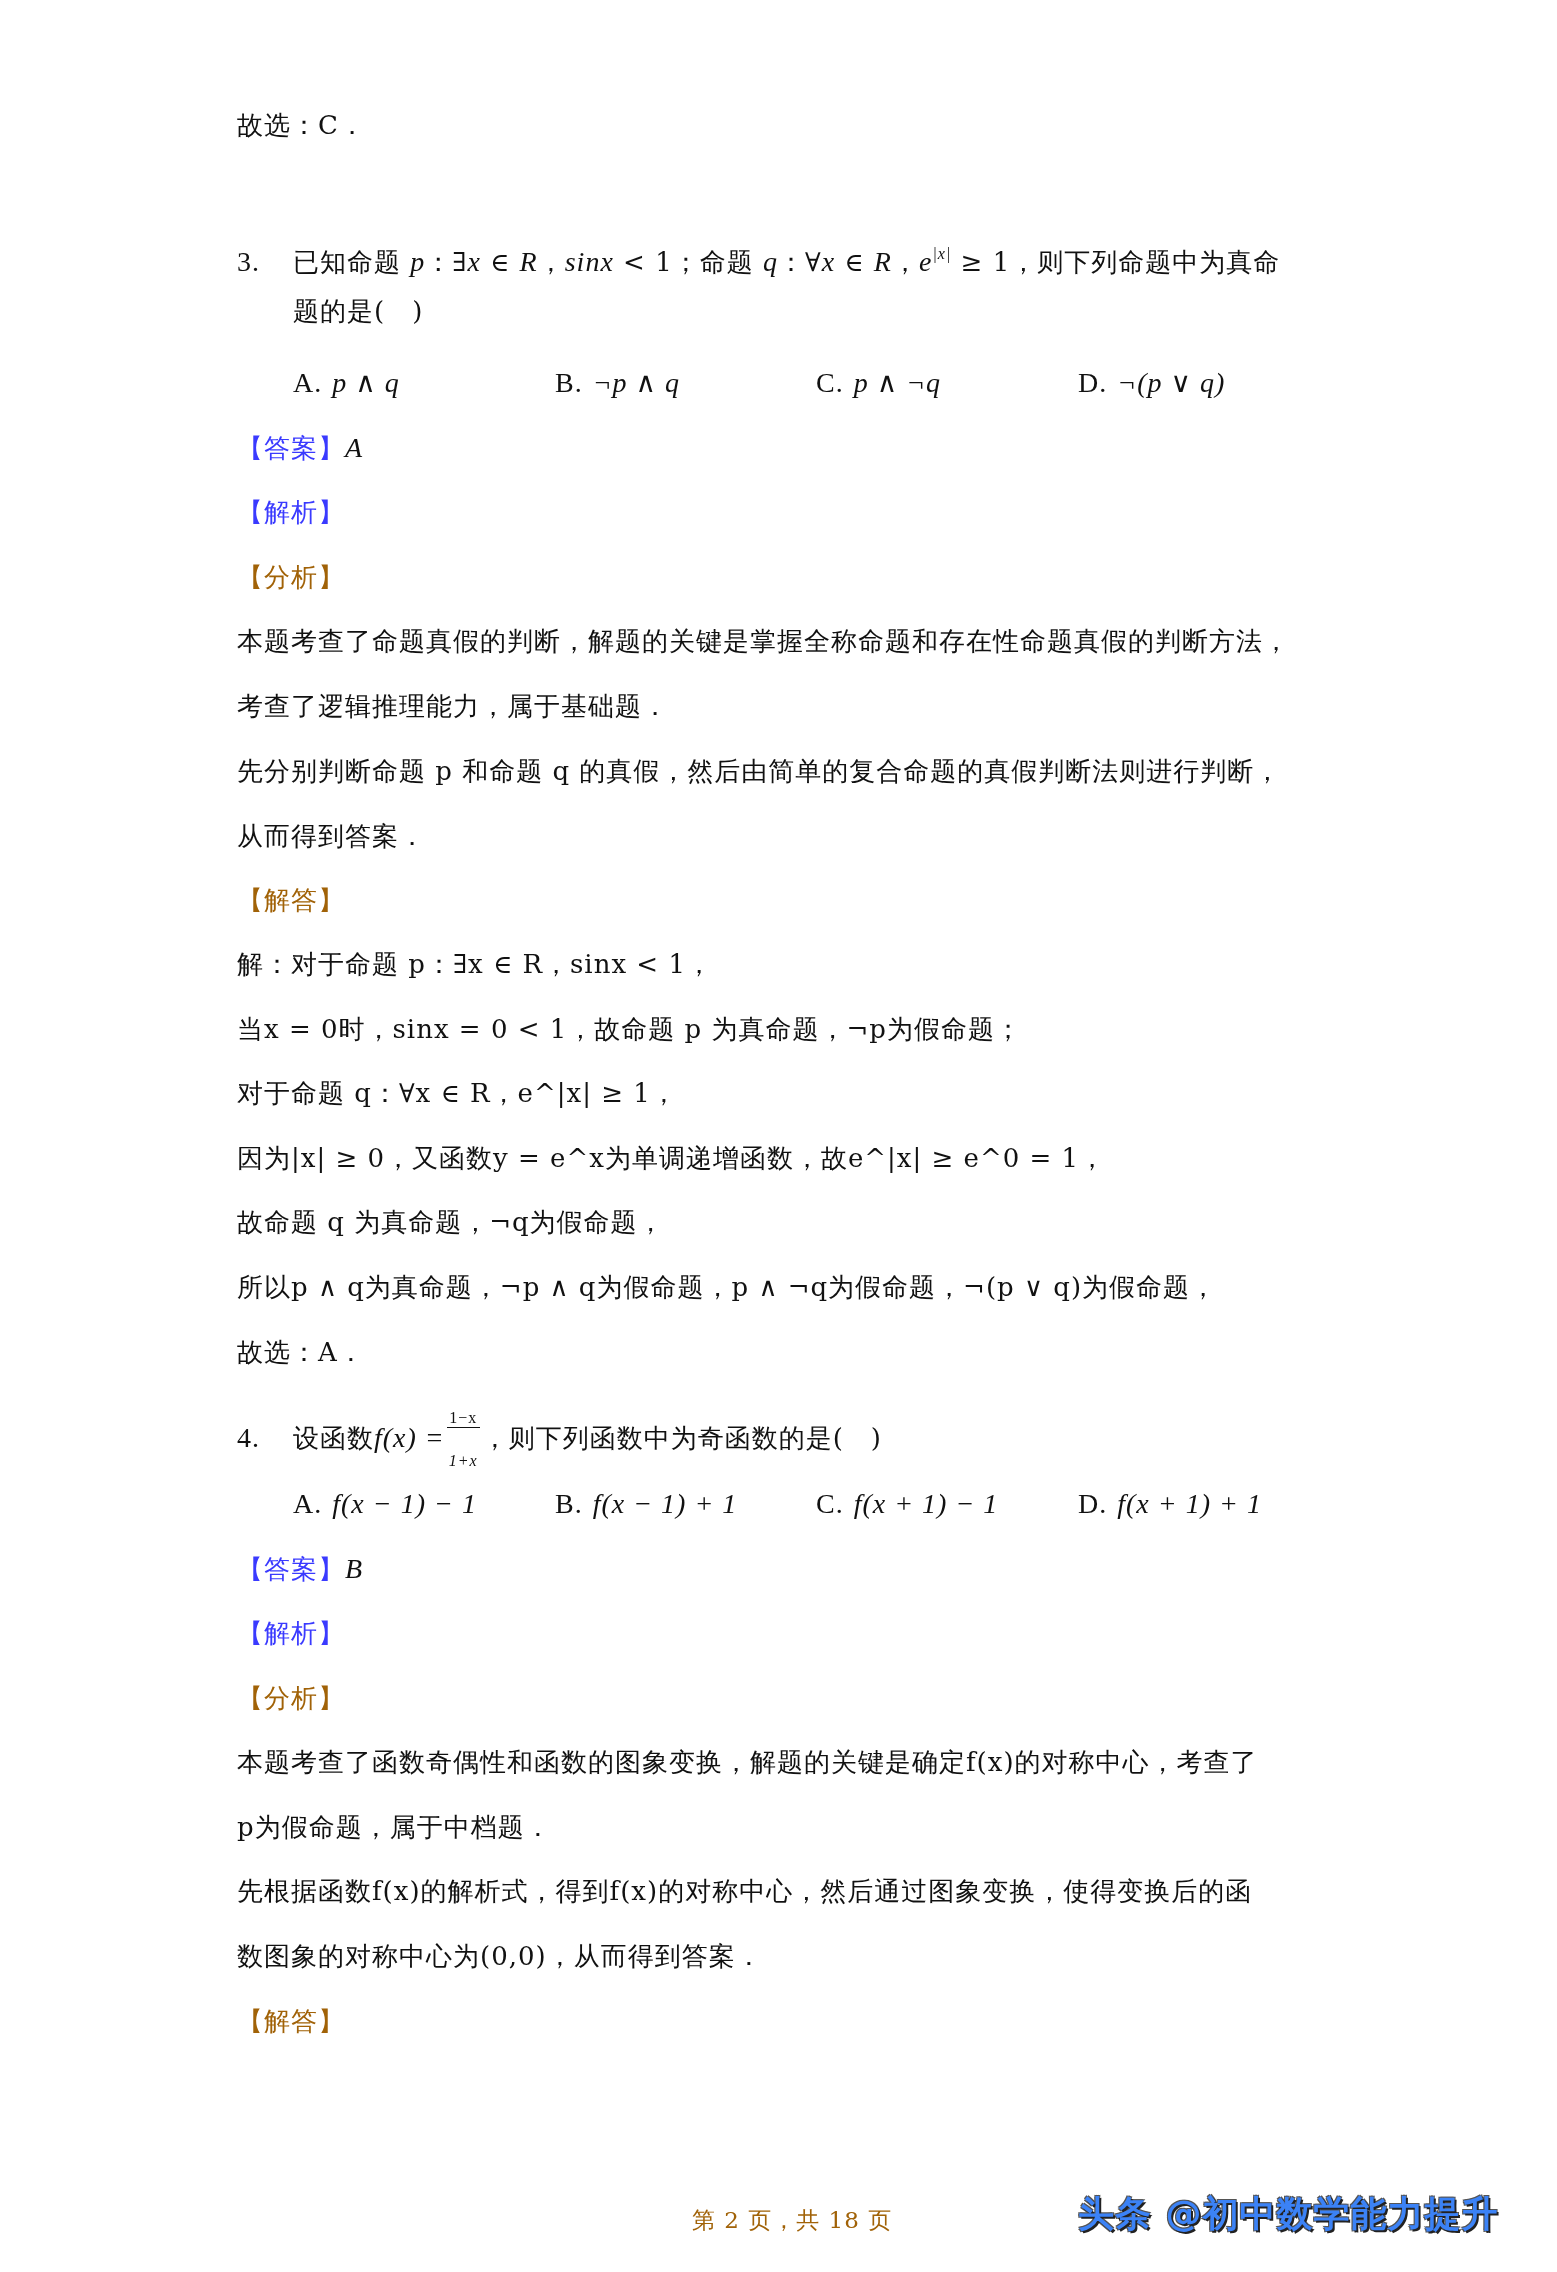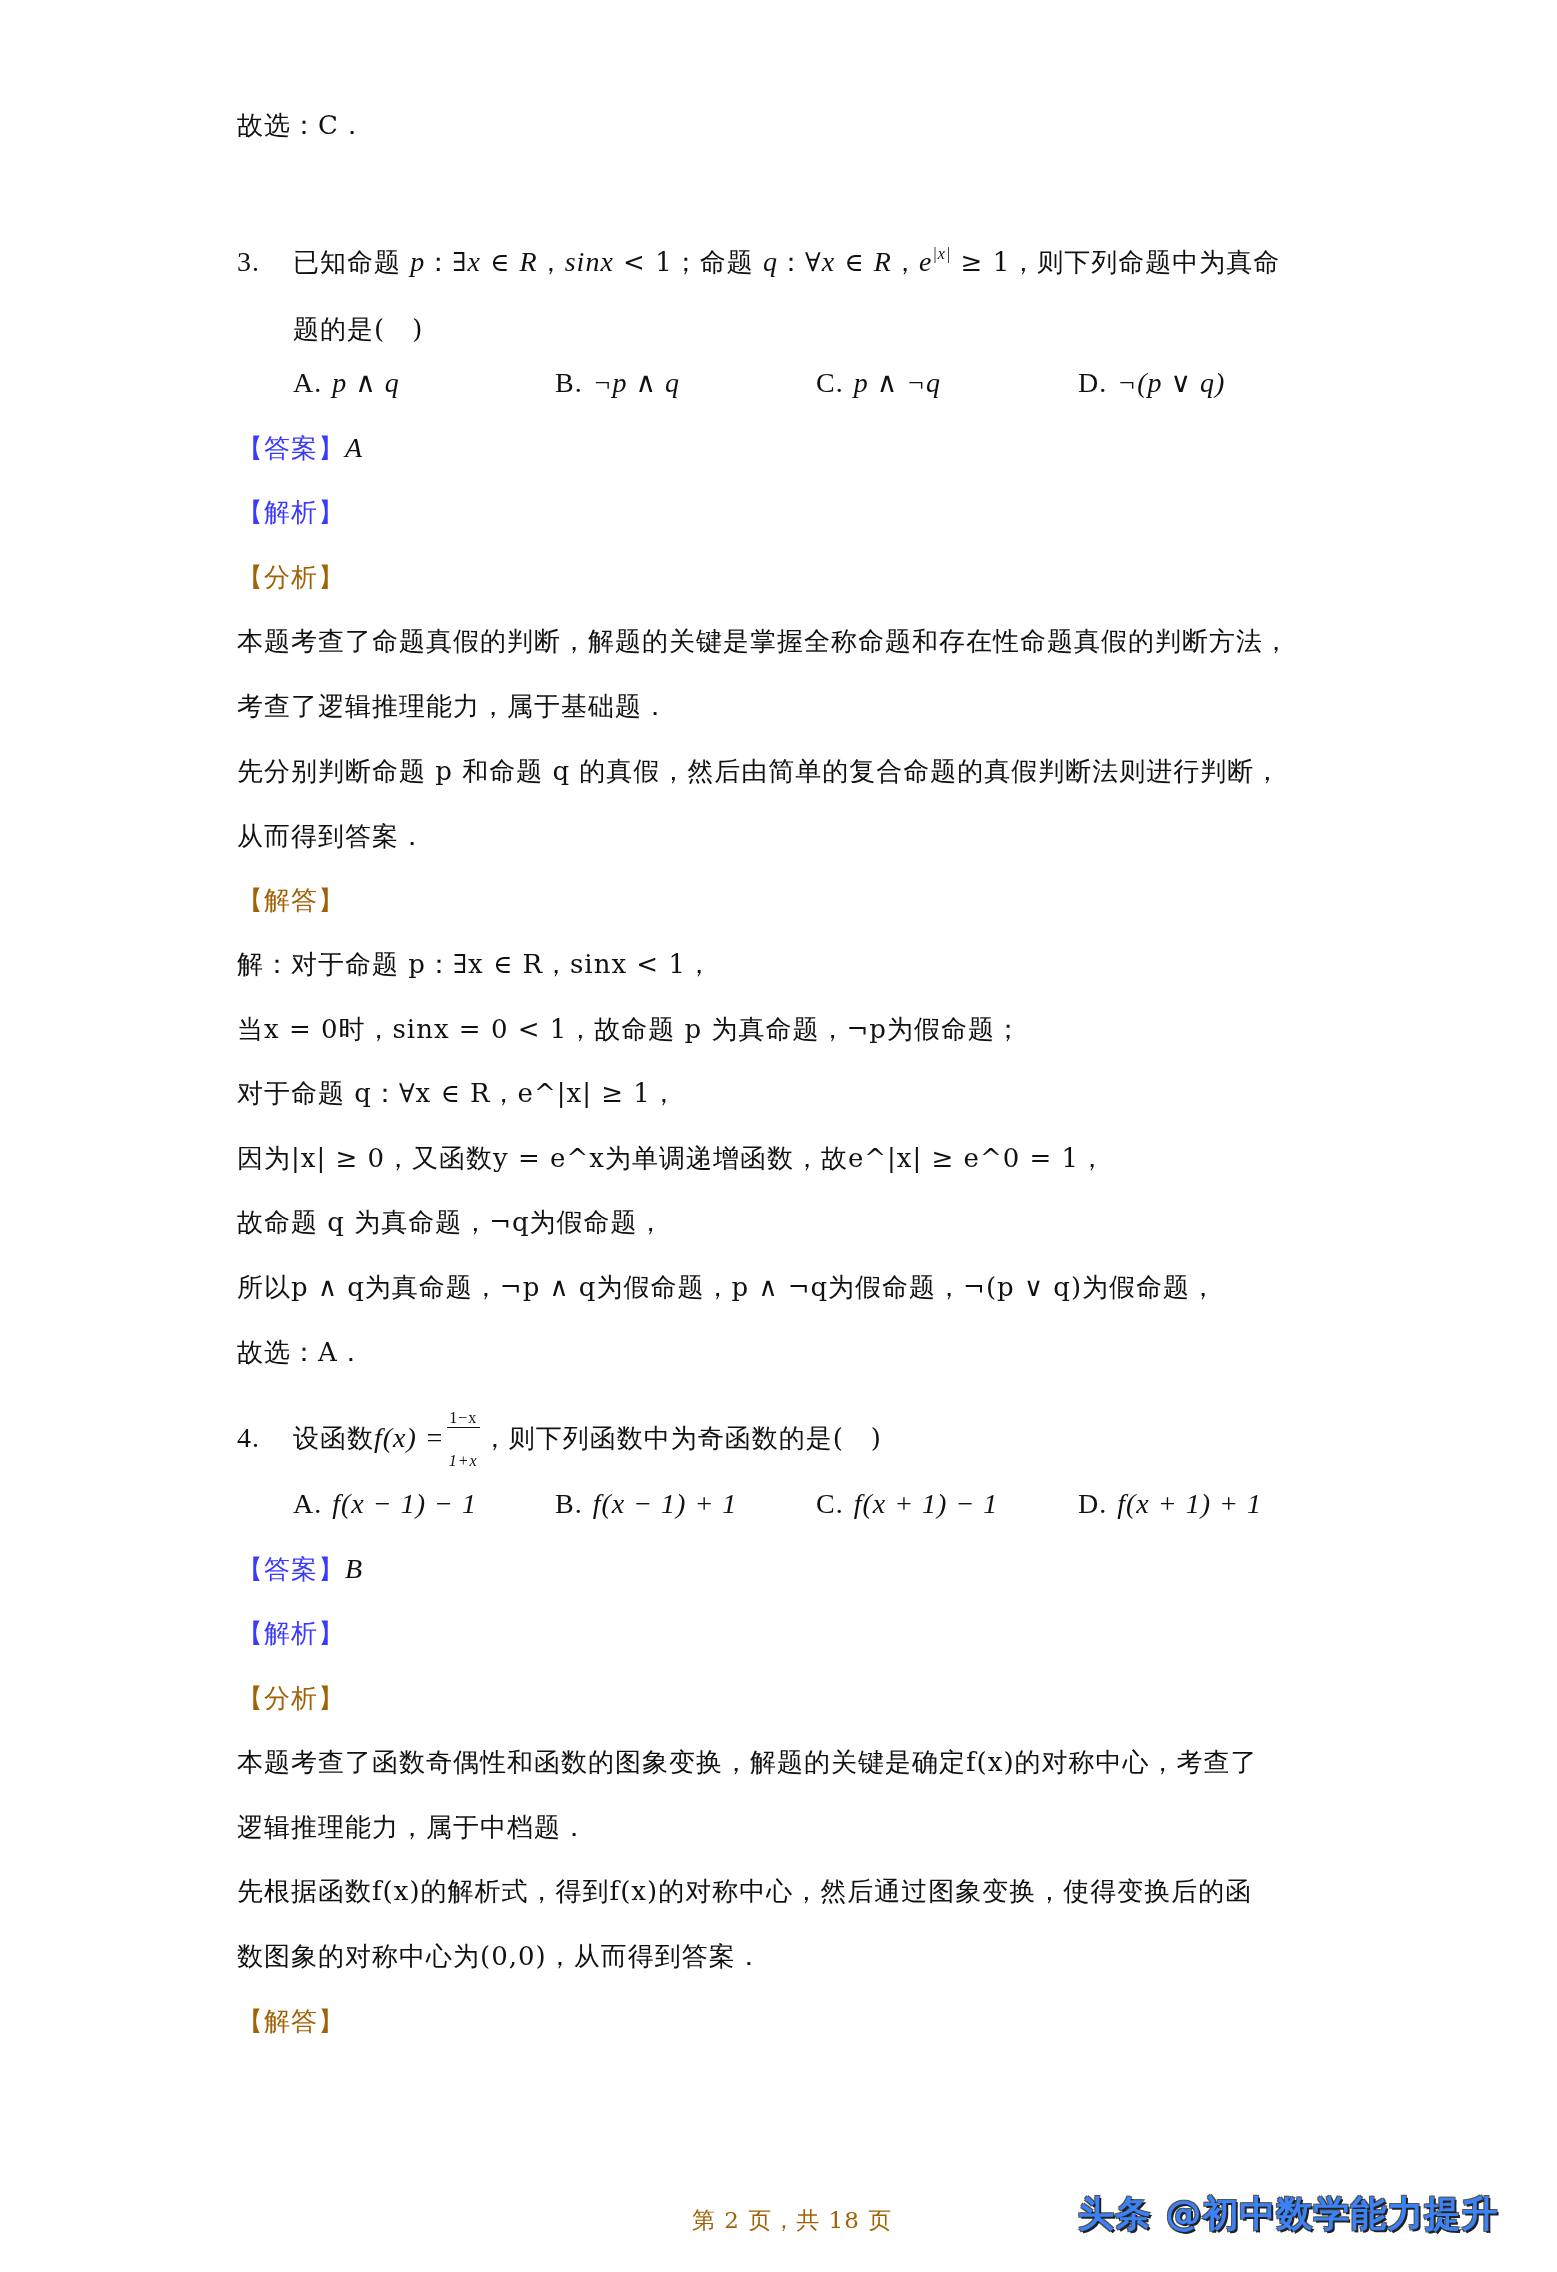--- a/index.html
+++ b/index.html
@@ -33,21 +33,21 @@
   }
 </style>
 </head>
 <body>
 
 <div class="line" style="top:105px">故选：C．</div>
 
 <div class="line" style="top:234px">
   <span class="qnum">3.</span><span>已知命题 </span><span class="math">p</span><span>：∃</span><span class="math">x</span><span> ∈ </span><span class="math">R</span><span>，</span><span class="math">sinx</span><span> &lt; 1；命题 </span><span class="math">q</span><span>：∀</span><span class="math">x</span><span> ∈ </span><span class="math">R</span><span>，</span><span class="math">e</span><span class="sup">|x|</span><span> ≥ 1，则下列命题中为真命</span>
 </div>
-<div class="line indent" style="top:309px">题的是(　)</div>
+<div class="line indent" style="top:291px">题的是(　)</div>
 
 <div class="line indent" style="top:363px; width:1100px;">
   <span class="opt" style="left:0px"><span class="letter">A.</span><span class="math">p ∧ q</span></span>
   <span class="opt" style="left:262px"><span class="letter">B.</span><span class="math">¬p ∧ q</span></span>
   <span class="opt" style="left:523px"><span class="letter">C.</span><span class="math">p ∧ ¬q</span></span>
   <span class="opt" style="left:785px"><span class="letter">D.</span><span class="math">¬(p ∨ q)</span></span>
 </div>
 
 <div class="line" style="top:428px">
   <span class="label-blue">【答案】</span><span class="math">A</span>
@@ -81,20 +81,20 @@
   <span class="opt" style="left:785px"><span class="letter">D.</span><span class="math">f(x + 1) + 1</span></span>
 </div>
 
 <div class="line" style="top:1549px">
   <span class="label-blue">【答案】</span><span class="math">B</span>
 </div>
 <div class="line label-blue" style="top:1613px">【解析】</div>
 <div class="line label-black" style="top:1678px">【分析】</div>
 
 <div class="line" style="top:1742px">本题考查了函数奇偶性和函数的图象变换，解题的关键是确定f(x)的对称中心，考查了</div>
-<div class="line" style="top:1807px">逻辑推理能力，属于中档题．</div>
+<div class="line" style="top:1807px">p为假命题，属于中档题．</div>
 <div class="line" style="top:1871px">先根据函数f(x)的解析式，得到f(x)的对称中心，然后通过图象变换，使得变换后的函</div>
 <div class="line" style="top:1936px">数图象的对称中心为(0,0)，从而得到答案．</div>
 
 <div class="line label-black" style="top:2001px">【解答】</div>
 
 <div class="footer">第 2 页，共 18 页</div>
 <div class="watermark">头条 @初中数学能力提升</div>
 
 </body></html>

